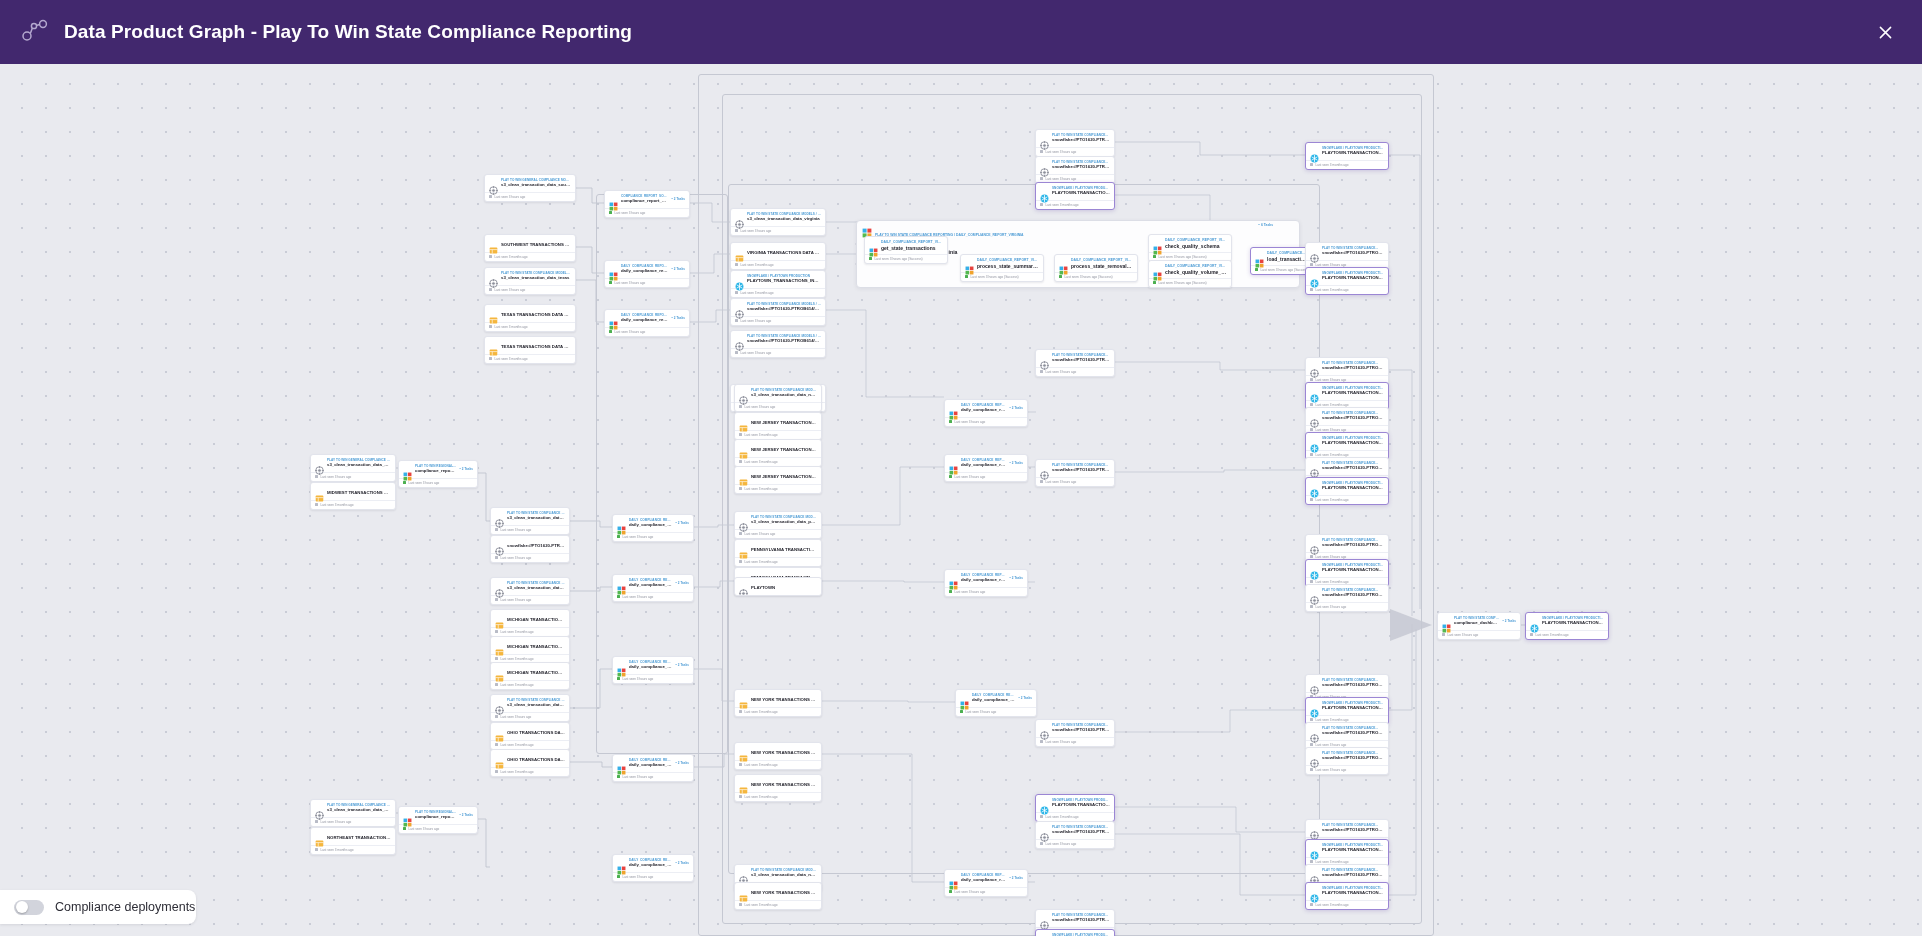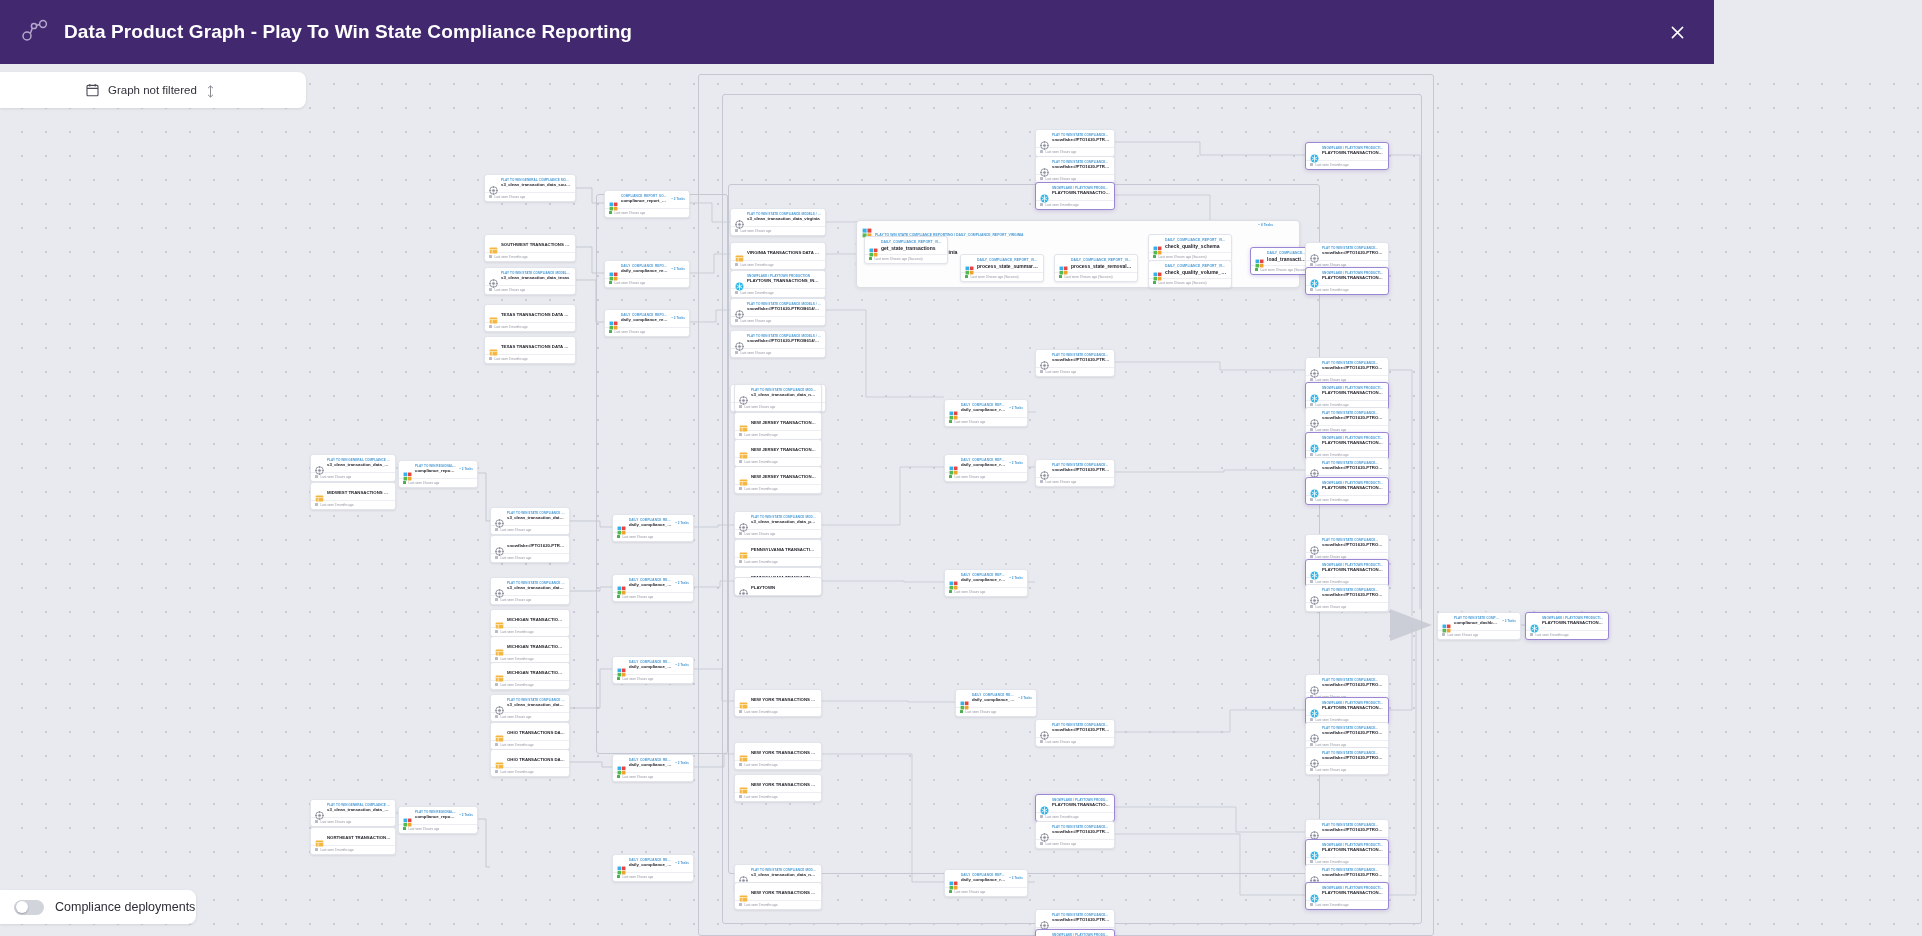--- a/index.html
+++ b/index.html
@@ -6,21 +6,21 @@
   * { box-sizing: border-box; margin:0; padding:0; }
   html, body { width:1922px; height:936px; overflow:hidden; }
   body {
     font-family: "Liberation Sans", sans-serif;
     background:#e9eaef;
     -webkit-font-smoothing: antialiased;
   }
 
   
   .header {
-    position:absolute; top:0; left:0; width:1714px; height:64px;
+    position:absolute; top:0; left:0; width:1922px; height:64px;
     background:#42286e; display:flex; align-items:center; padding:0 20px;
     z-index:60;
   }
   .logo { width:30px; height:30px; margin-right:14px; flex:0 0 auto; opacity:.85; }
   .title { color:#fff; font-size:19px; font-weight:bold; letter-spacing:.1px; white-space:nowrap; }
   .close-btn {
     margin-left:auto; width:34px; height:34px; display:flex; align-items:center;
     justify-content:center; cursor:pointer; border-radius:4px;
   }
   .close-btn svg { width:17px; height:17px; }
@@ -1863,32 +1863,18 @@
             <div class="nname">PLAYTOWN.TRANSACTIONS_DASH...</div>
           </div>
         </div>
         <div class="nfoot">
           <span class="dot gray"></span>
           <span>Last seen 3 months ago</span>
         </div>
       </div>
     </div>
 
-  <div class="filter-bar">
-    <span class="cal">
-      <svg viewBox="0 0 13 14" fill="none" stroke="#4b4b57" stroke-width="1.1">
-        <rect x="1" y="2.4" width="11" height="10.4" rx="1"></rect>
-          <path d="M1 5.4h11M3.8 1v2.4M9.2 1v2.4"></path>
-      </svg>
-    </span>
-    <span class="flabel">Graph not filtered</span>
-    <span class="updown">
-      <svg viewBox="0 0 9 13" fill="none" stroke="#63636f" stroke-width="1">
-          <path d="M4.5 1v11M2 3.2L4.5 .9 7 3.2M2 9.8l2.5 2.3 2.5-2.3"></path>
-        </svg>
-    </span>
-  </div>
 
   <div class="toggle-bar">
     <span class="switch"></span>
     <span class="tlabel">Compliance deployments</span>
   </div>
 </div>
 
 </body></html>

